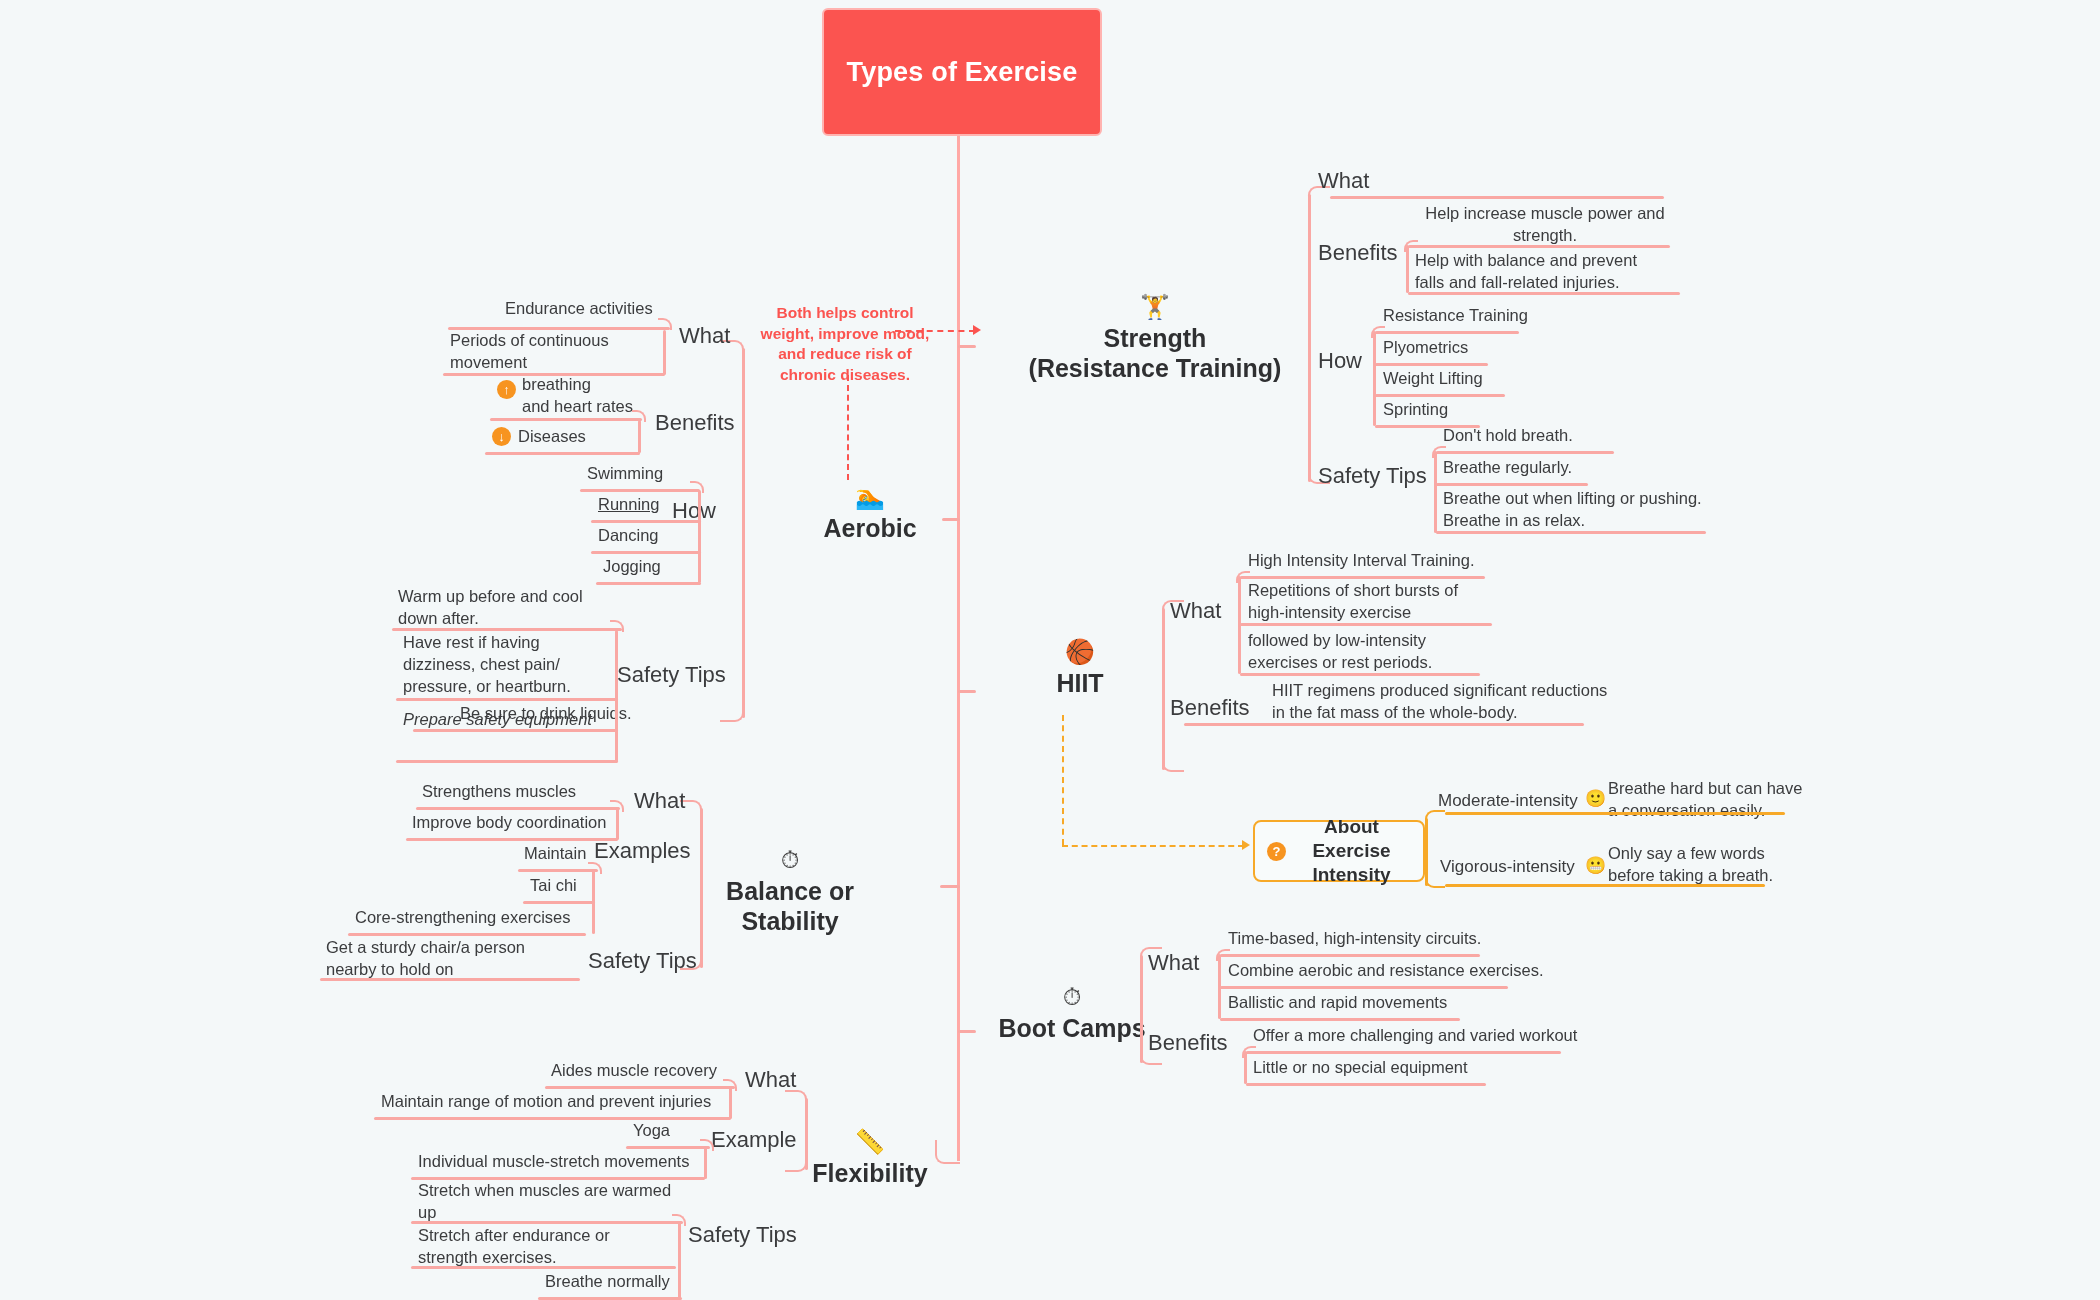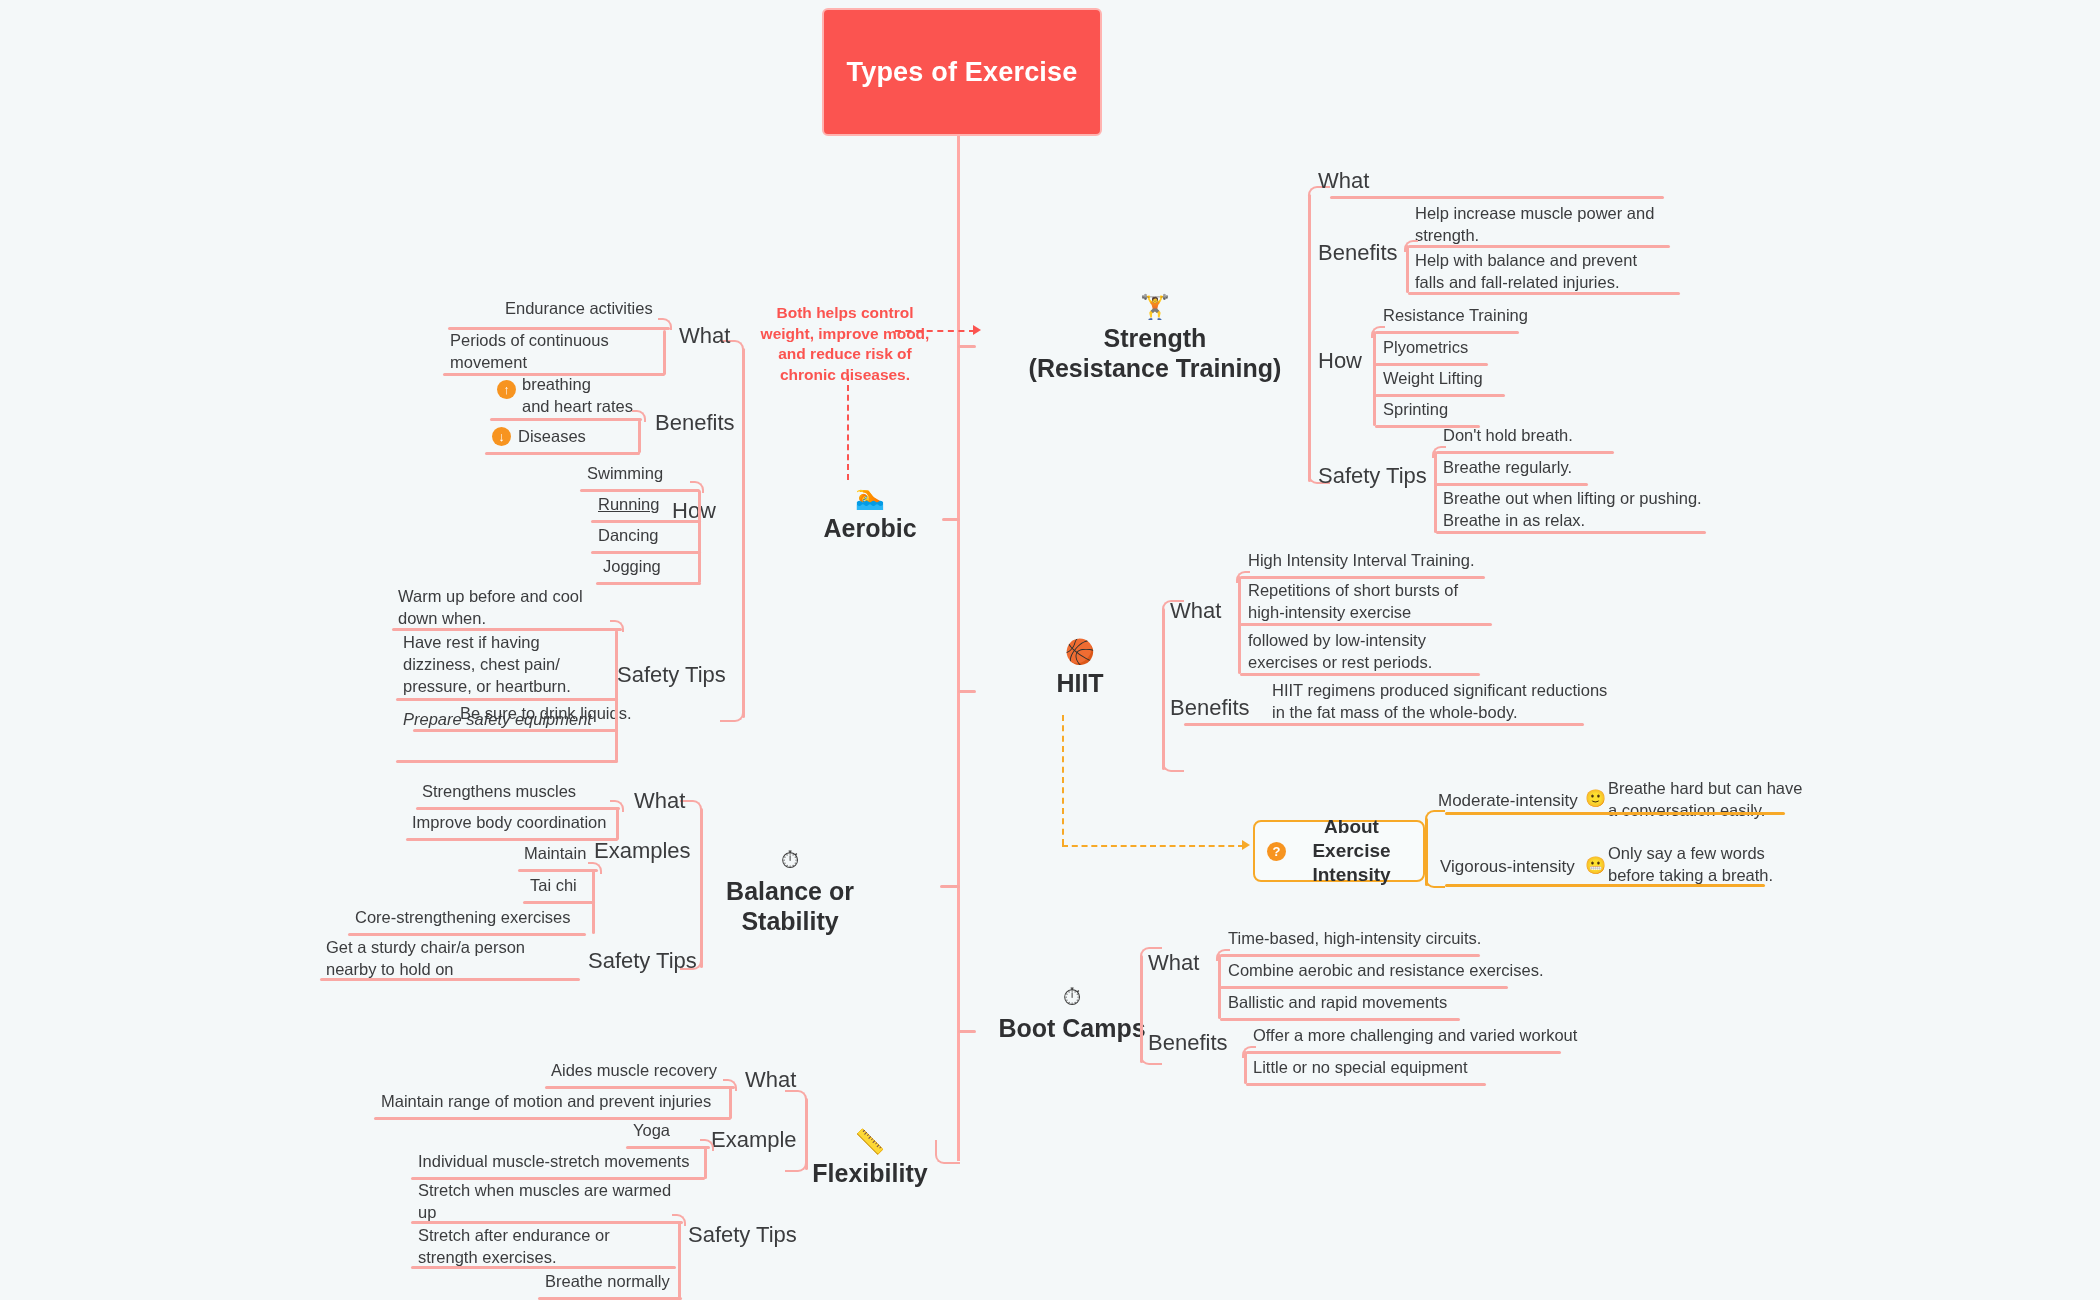--- a/index.html
+++ b/index.html
@@ -164,21 +164,21 @@
   <div class="abs leaf" style="left:598px;top:494px;text-decoration:underline;">Running</div>
   <div class="abs uline" style="left:591px;top:520px;width:110px;"></div>
   <div class="abs leaf" style="left:598px;top:525px;">Dancing</div>
   <div class="abs uline" style="left:591px;top:551px;width:110px;"></div>
   <div class="abs leaf" style="left:603px;top:556px;">Jogging</div>
   <div class="abs uline" style="left:596px;top:582px;width:105px;"></div>
   <div class="abs vline" style="left:698px;top:490px;height:93px;"></div>
 
   <div class="abs lvl3" style="left:617px;top:662px;">Safety Tips</div>
   <div class="abs leaf" style="left:398px;top:586px;width:220px;">Warm up before and cool
-down when.</div>
+down after.</div>
   <div class="abs uline" style="left:392px;top:628px;width:230px;"></div>
   <div class="abs corner c-tr" style="left:610px;top:620px;width:14px;height:12px;"></div>
   <div class="abs leaf" style="left:403px;top:632px;width:225px;">Have rest if having
 dizziness, chest pain/
 pressure, or heartburn.</div>
   <div class="abs uline" style="left:396px;top:698px;width:222px;"></div>
   <div class="abs leaf" style="left:420px;top:703px;margin-left:40px;">Be sure to drink liquids.</div>
   <div class="abs uline" style="left:413px;top:729px;width:205px;"></div>
   <div class="abs leaf" style="left:403px;top:709px;font-style:italic;">Prepare safety equipment</div>
   <div class="abs uline" style="left:396px;top:760px;width:222px;"></div>
@@ -191,21 +191,21 @@
   </div>
   <div class="abs uline" style="left:958px;top:345px;width:18px;"></div>
   <div class="abs vline" style="left:1308px;top:194px;height:288px;"></div>
   <div class="abs corner c-tl" style="left:1308px;top:186px;width:22px;height:20px;"></div>
   <div class="abs corner c-bl" style="left:1308px;top:464px;width:22px;height:20px;"></div>
 
   <div class="abs lvl3" style="left:1318px;top:168px;">What</div>
   <div class="abs uline" style="left:1330px;top:196px;width:334px;"></div>
 
   <div class="abs lvl3" style="left:1318px;top:240px;">Benefits</div>
-  <div class="abs leaf" style="left:1415px;top:203px;width:260px;">Help increase muscle power and
+  <div class="abs leaf" style="left:1415px;top:203px;width:260px;text-align:center;">Help increase muscle power and
 strength.</div>
   <div class="abs uline" style="left:1408px;top:245px;width:262px;"></div>
   <div class="abs corner c-tl" style="left:1404px;top:240px;width:14px;height:12px;"></div>
   <div class="abs leaf" style="left:1415px;top:250px;width:260px;">Help with balance and prevent
 falls and fall-related injuries.</div>
   <div class="abs uline" style="left:1408px;top:292px;width:272px;"></div>
   <div class="abs vline" style="left:1406px;top:245px;height:48px;"></div>
 
   <div class="abs lvl3" style="left:1318px;top:348px;">How</div>
   <div class="abs leaf" style="left:1383px;top:305px;text-align:right;">Resistance Training</div>

